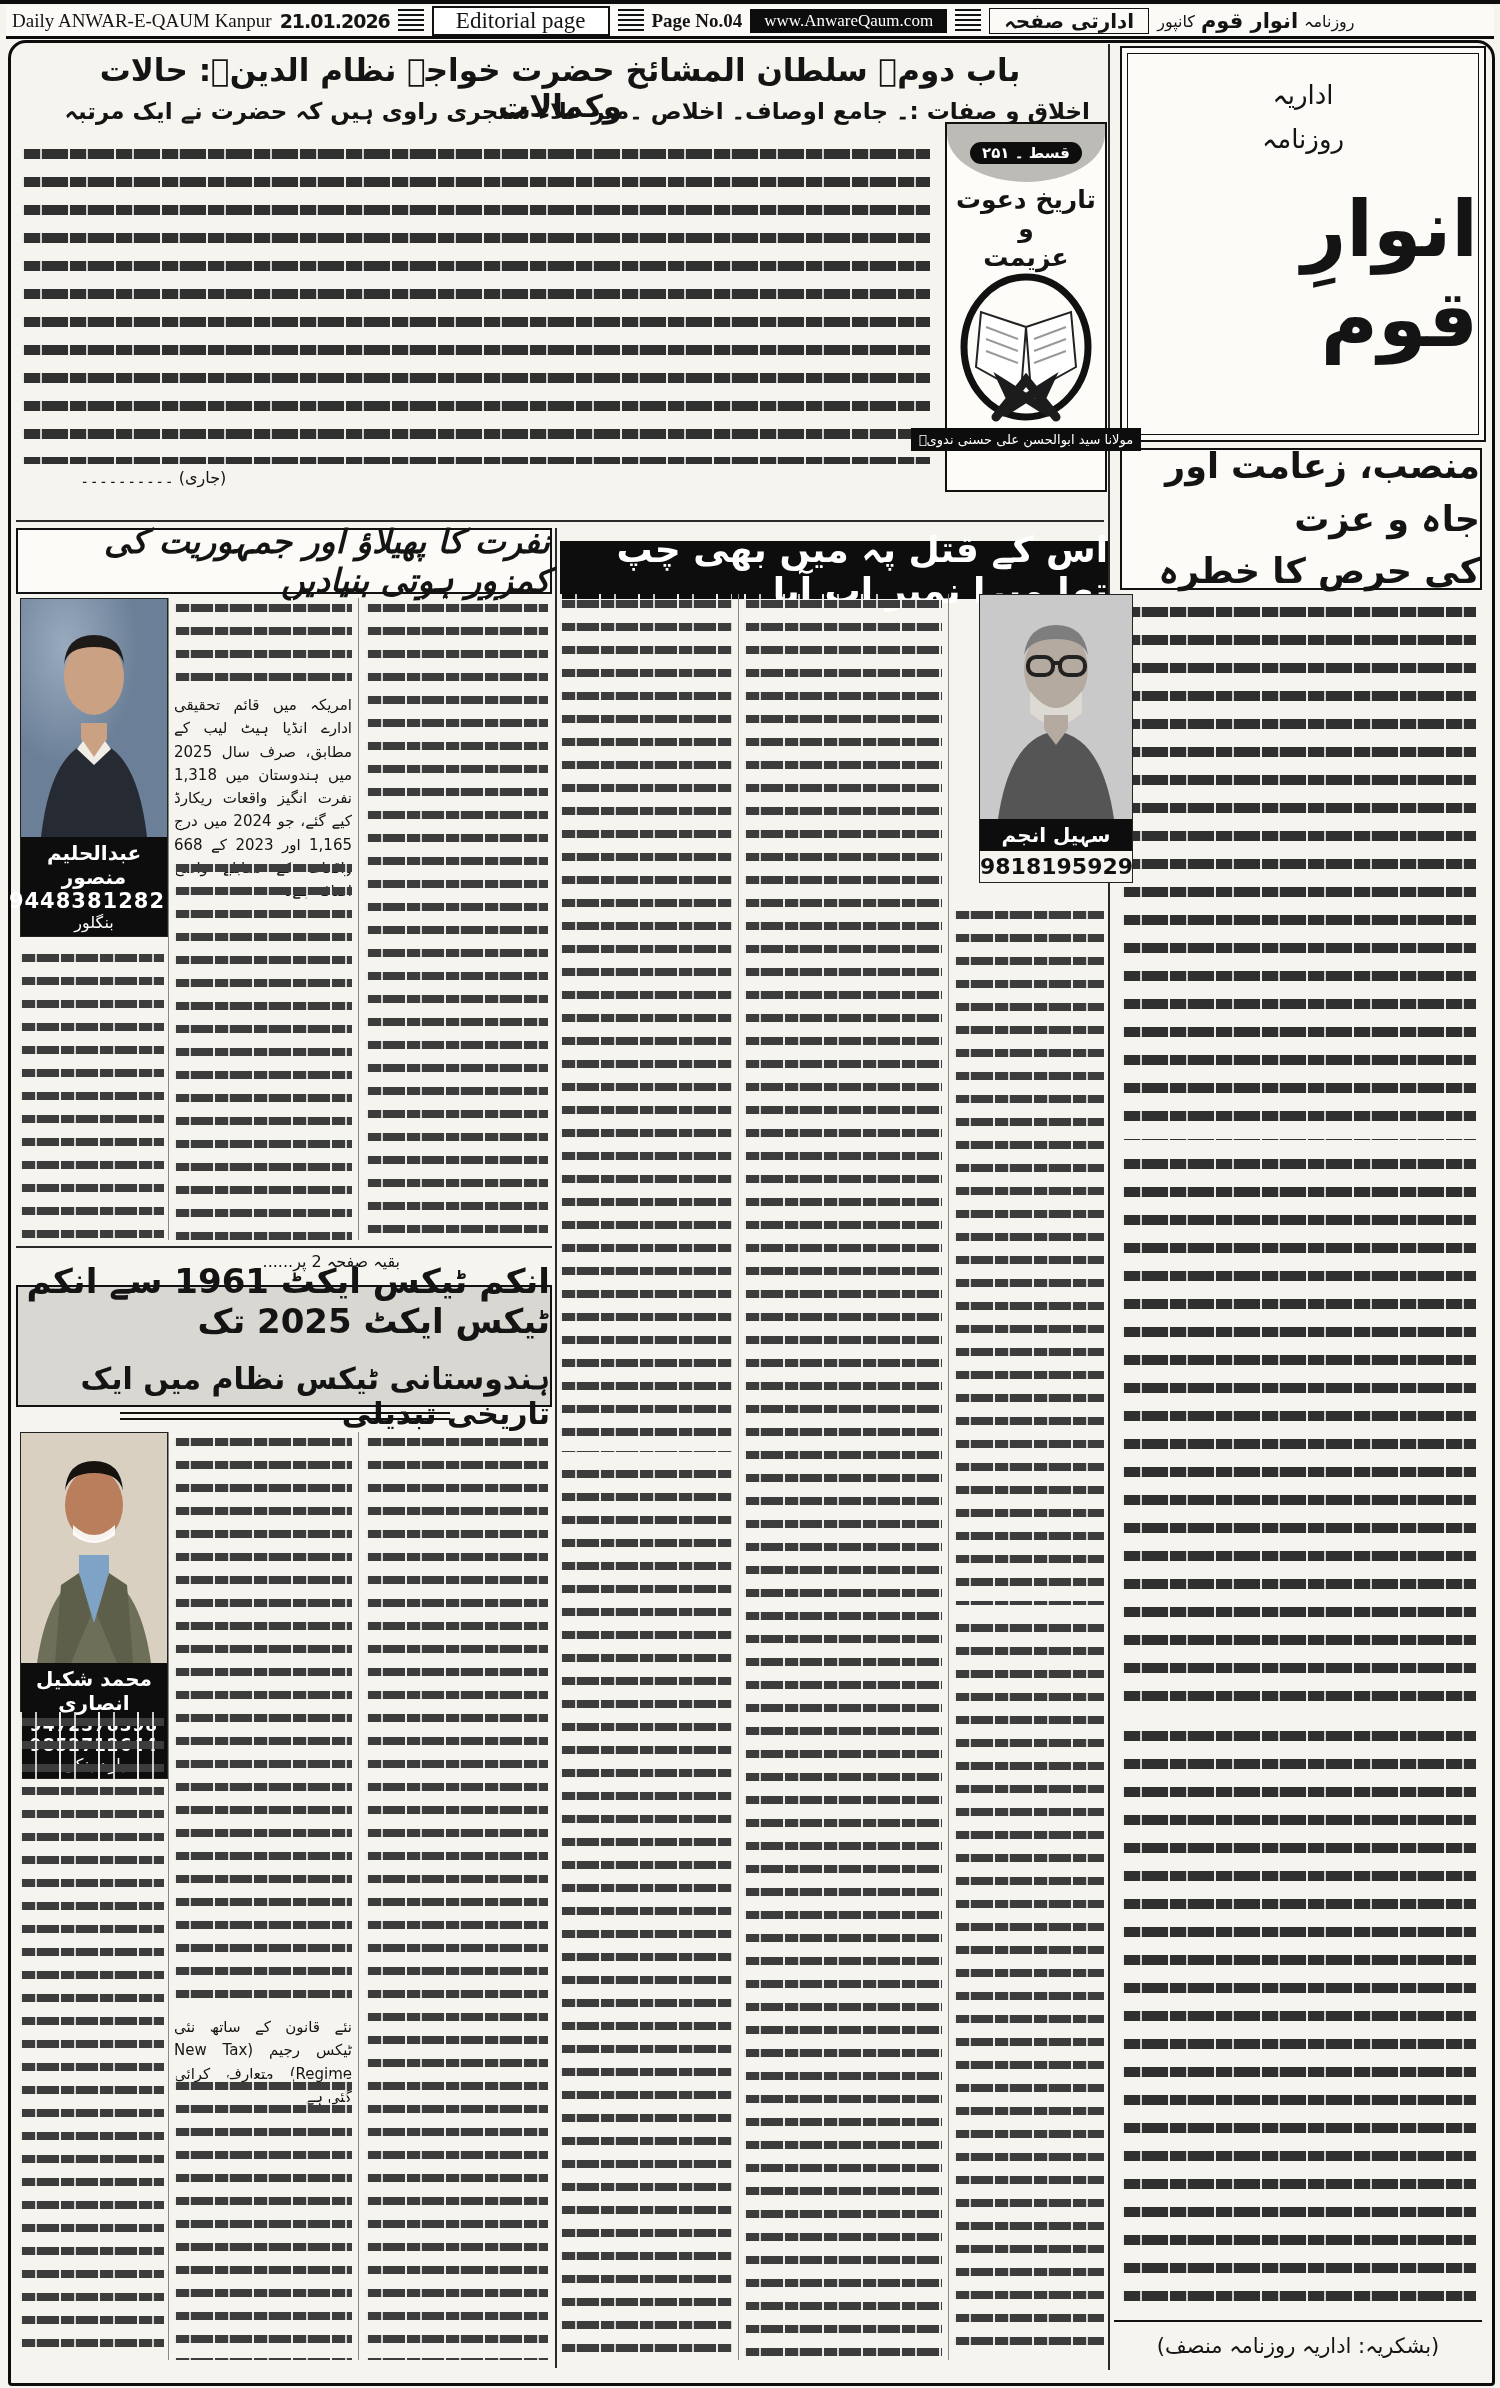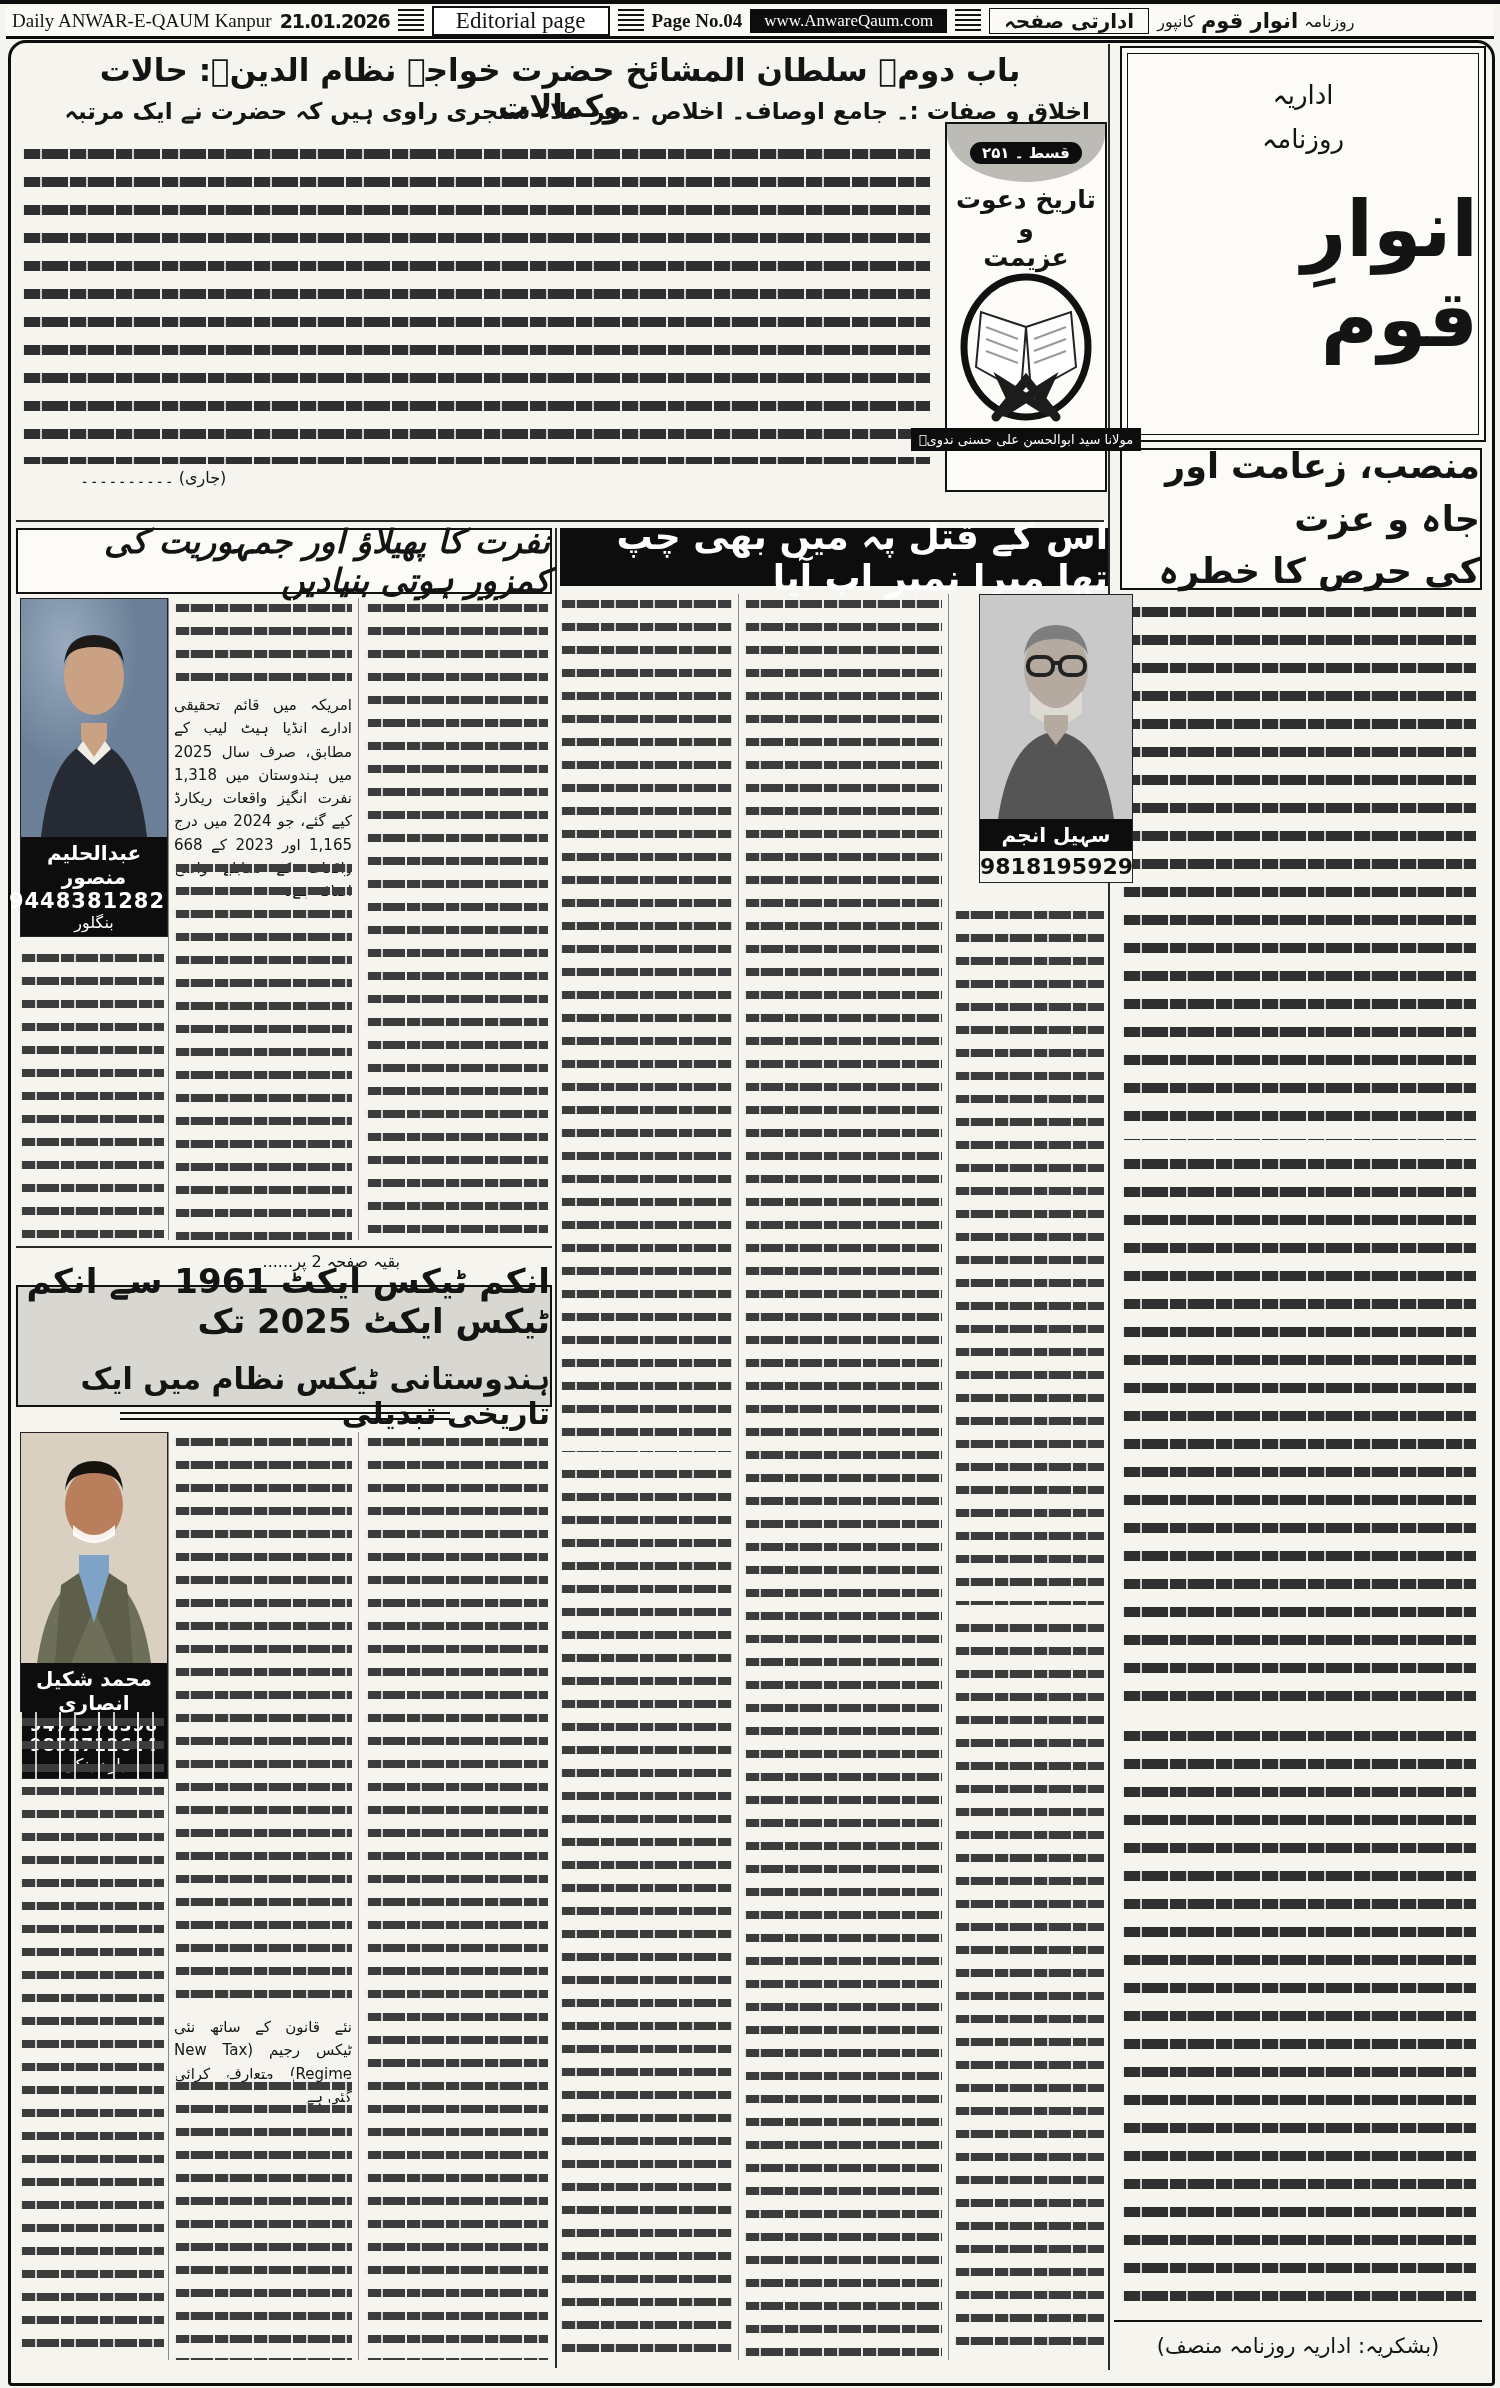--- a/index.html
+++ b/index.html
@@ -159,21 +159,21 @@
 
 <div class="vrule-thin" style="left:168px;top:598px;height:642px;"></div>
 <div class="vrule-thin" style="left:358px;top:598px;height:642px;"></div>
 <div class="abs tx" style="left:174px;top:598px;width:178px;height:92px;"></div>
 <div class="abs excerpt" style="left:174px;top:694px;width:178px;height:158px;">امریکہ میں قائم تحقیقی ادارے انڈیا ہیٹ لیب کے مطابق، صرف سال 2025 میں ہندوستان میں 1,318 نفرت انگیز واقعات ریکارڈ کیے گئے، جو 2024 میں درج 1,165 اور 2023 کے 668 واقعات کے مقابلے واضح اضافہ ہے۔</div>
 <div class="abs tx" style="left:174px;top:858px;width:178px;height:382px;"></div>
 <div class="abs tx" style="left:366px;top:598px;width:182px;height:642px;"></div>
 <div class="abs tx" style="left:20px;top:948px;width:144px;height:292px;"></div>
 <div class="abs small-note" style="left:160px;top:1252px;width:240px;">بقیہ صفحہ 2 پر......</div>
 
-<div class="abs black-bar urdu" style="left:560px;top:528px;width:548px;height:58px;">اس کے قتل پہ میں بھی چپ تھا میرا نمبر اب آیا</div>
+<div class="abs black-bar urdu" style="left:560px;top:541px;width:548px;height:58px;">اس کے قتل پہ میں بھی چپ تھا میرا نمبر اب آیا</div>
 
 <div class="abs photoblock" style="left:979px;top:594px;width:152px;">
   <svg width="152" height="224" viewBox="0 0 152 224">
     <rect width="152" height="224" fill="#c9c9c9"></rect>
     <ellipse cx="76" cy="74" rx="32" ry="40" fill="#b5aaa0"></ellipse>
     <path d="M44 60 Q48 30 76 30 Q104 30 108 60 Q102 44 76 44 Q50 44 44 60 Z" fill="#7e7e7e"></path>
     <path d="M50 96 Q76 130 102 96 L102 118 Q76 142 50 118 Z" fill="#dddad4"></path>
     <rect x="48" y="62" width="25" height="18" rx="8" fill="none" stroke="#222" stroke-width="4"></rect>
     <rect x="80" y="62" width="25" height="18" rx="8" fill="none" stroke="#222" stroke-width="4"></rect>
     <line x1="73" y1="68" x2="80" y2="68" stroke="#222" stroke-width="4"></line>

